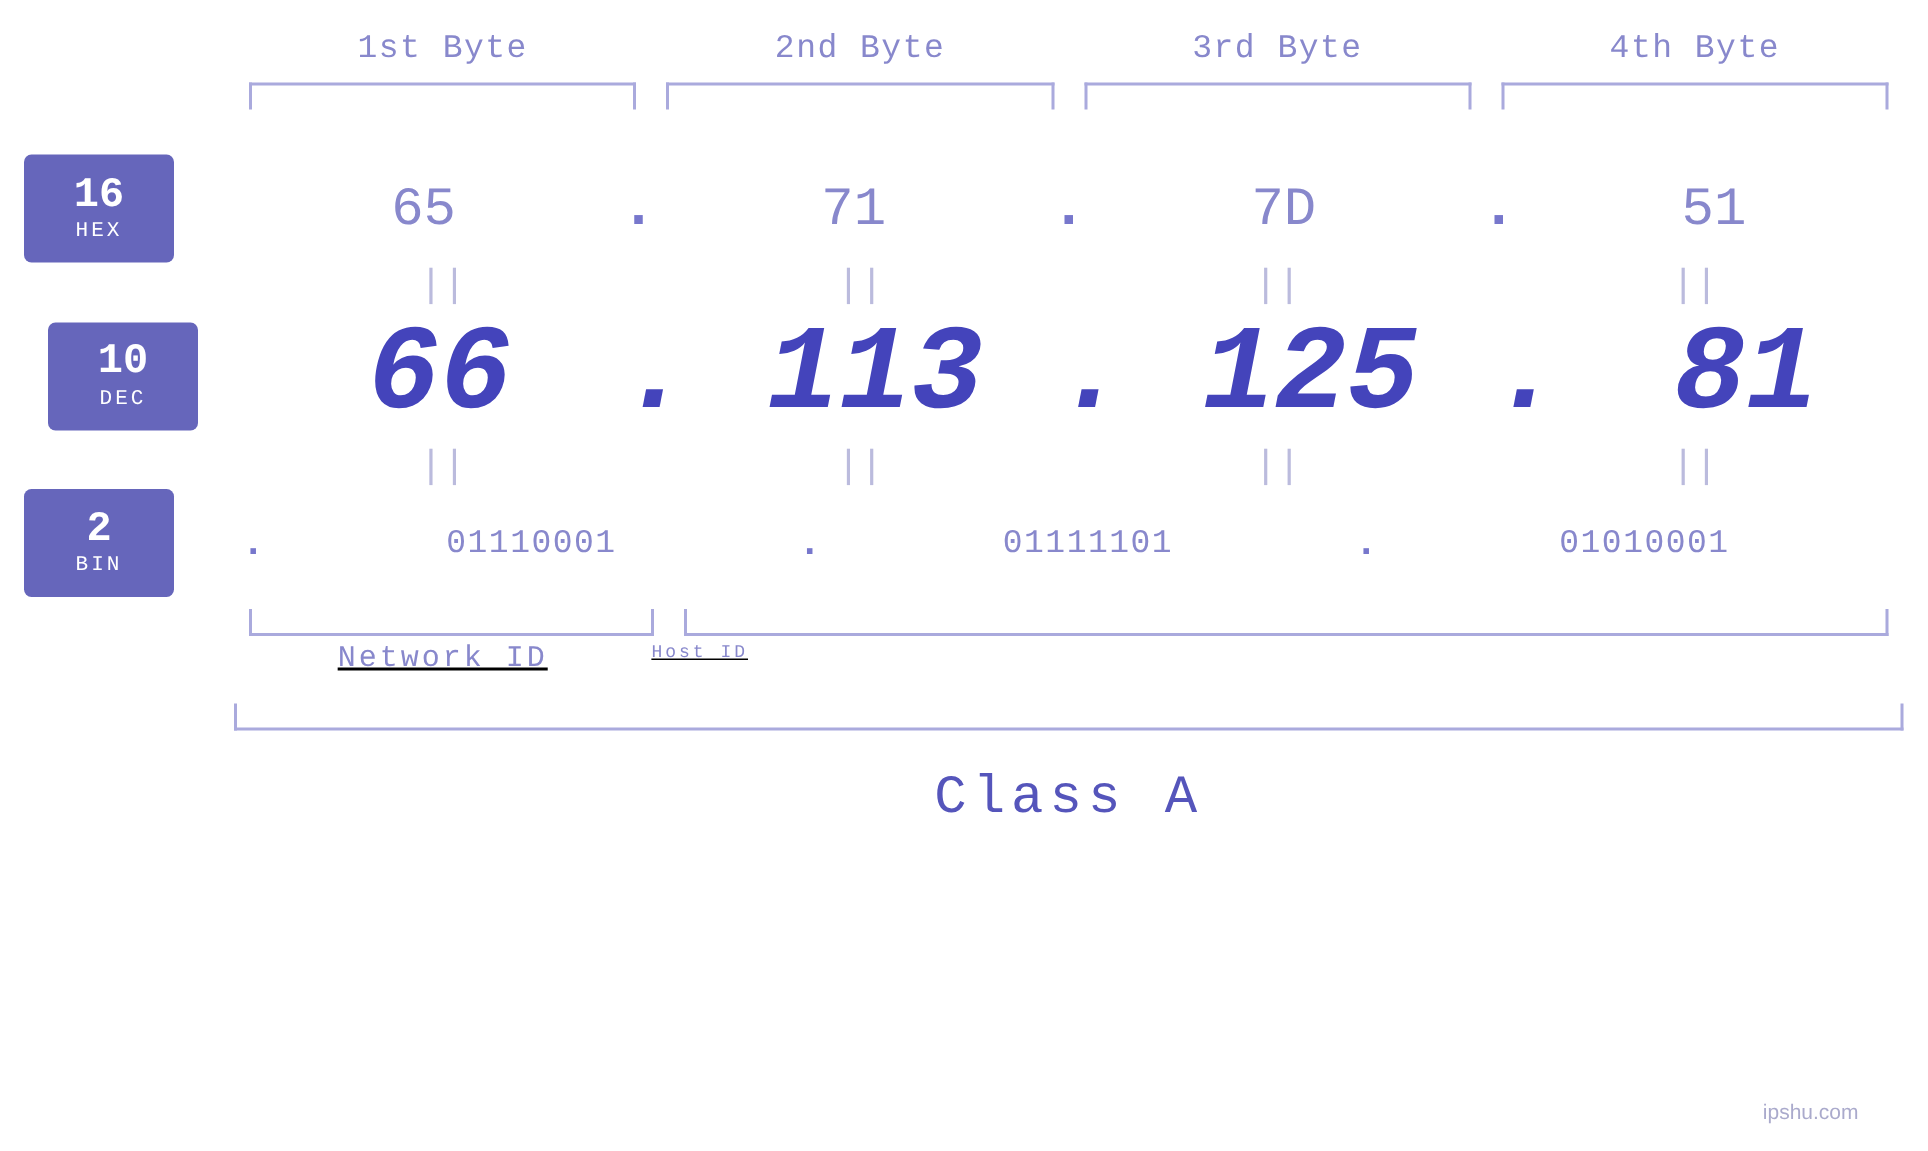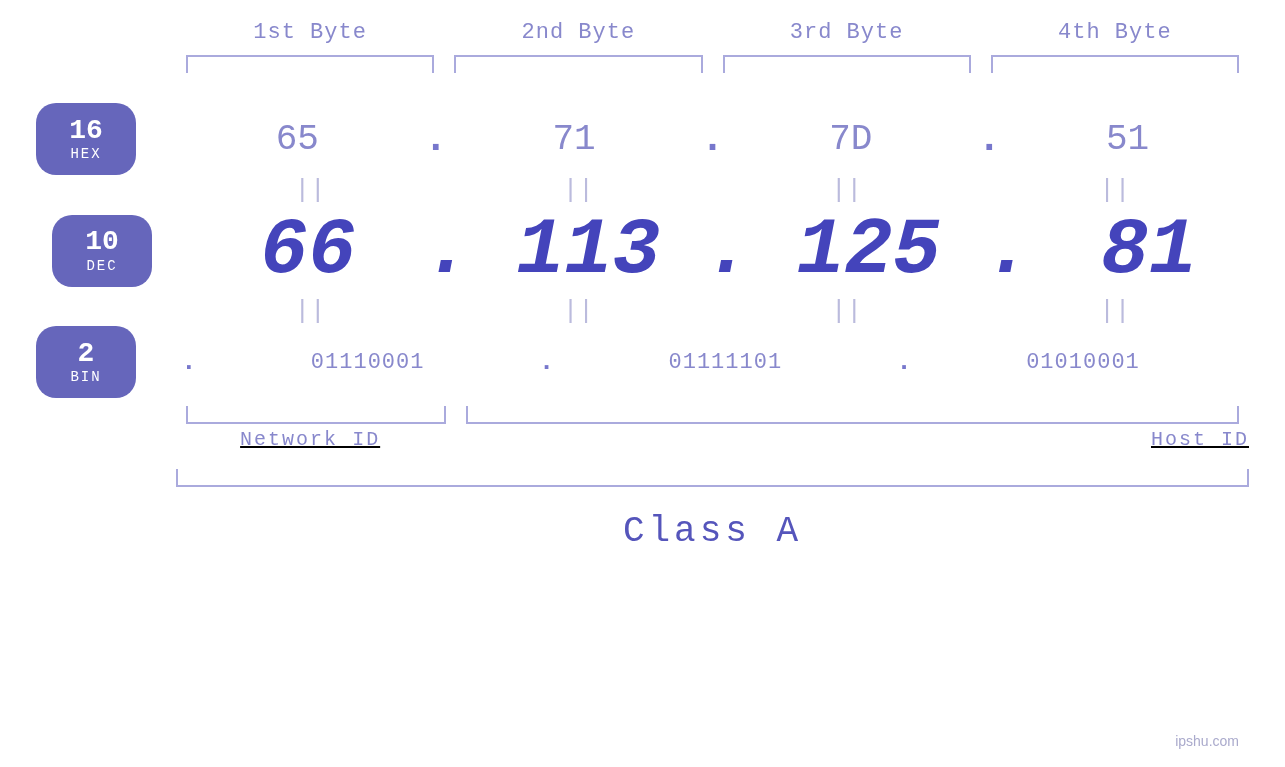--- a/index.html
+++ b/index.html
@@ -12,21 +12,21 @@
       overflow: hidden;
       position: relative;
     }
 
     .main-container {
       width: 100%;
       height: 100%;
       display: flex;
       flex-direction: column;
       align-items: center;
-      padding: 20px 36px;
+      padding: 20px 16px;
       position: relative;
     }
 
     
     .byte-headers {
       display: flex;
       width: 100%;
       padding-left: 140px;
       margin-bottom: 10px;
     }
@@ -62,21 +62,21 @@
       width: 100%;
       align-items: center;
       margin-bottom: 0px;
     }
 
     .base-badge {
       width: 100px;
       min-width: 100px;
       height: 72px;
       background: #6666bb;
-      border-radius: 20px;
+      border-radius: 5px;
       display: flex;
       flex-direction: column;
       align-items: center;
       justify-content: center;
       color: white;
       margin-right: 40px;
     }
 
     .base-badge .base-num {
       font-size: 28px;
@@ -173,23 +173,23 @@
     .network-label {
       flex: 1;
       text-align: center;
       color: #8888cc;
       font-size: 20px;
       letter-spacing: 2px;
     }
 
     .host-label {
       flex: 3;
-      text-align: right;
-      color: #8888cc;
-      font-size: 20px;
+      text-align: left;
+      color: #8888cc;
+      font-size: 12px;
       letter-spacing: 2px;
     }
 
     
     .class-bracket-row {
       display: flex;
       width: 100%;
       padding-left: 140px;
       margin-top: 18px;
     }

